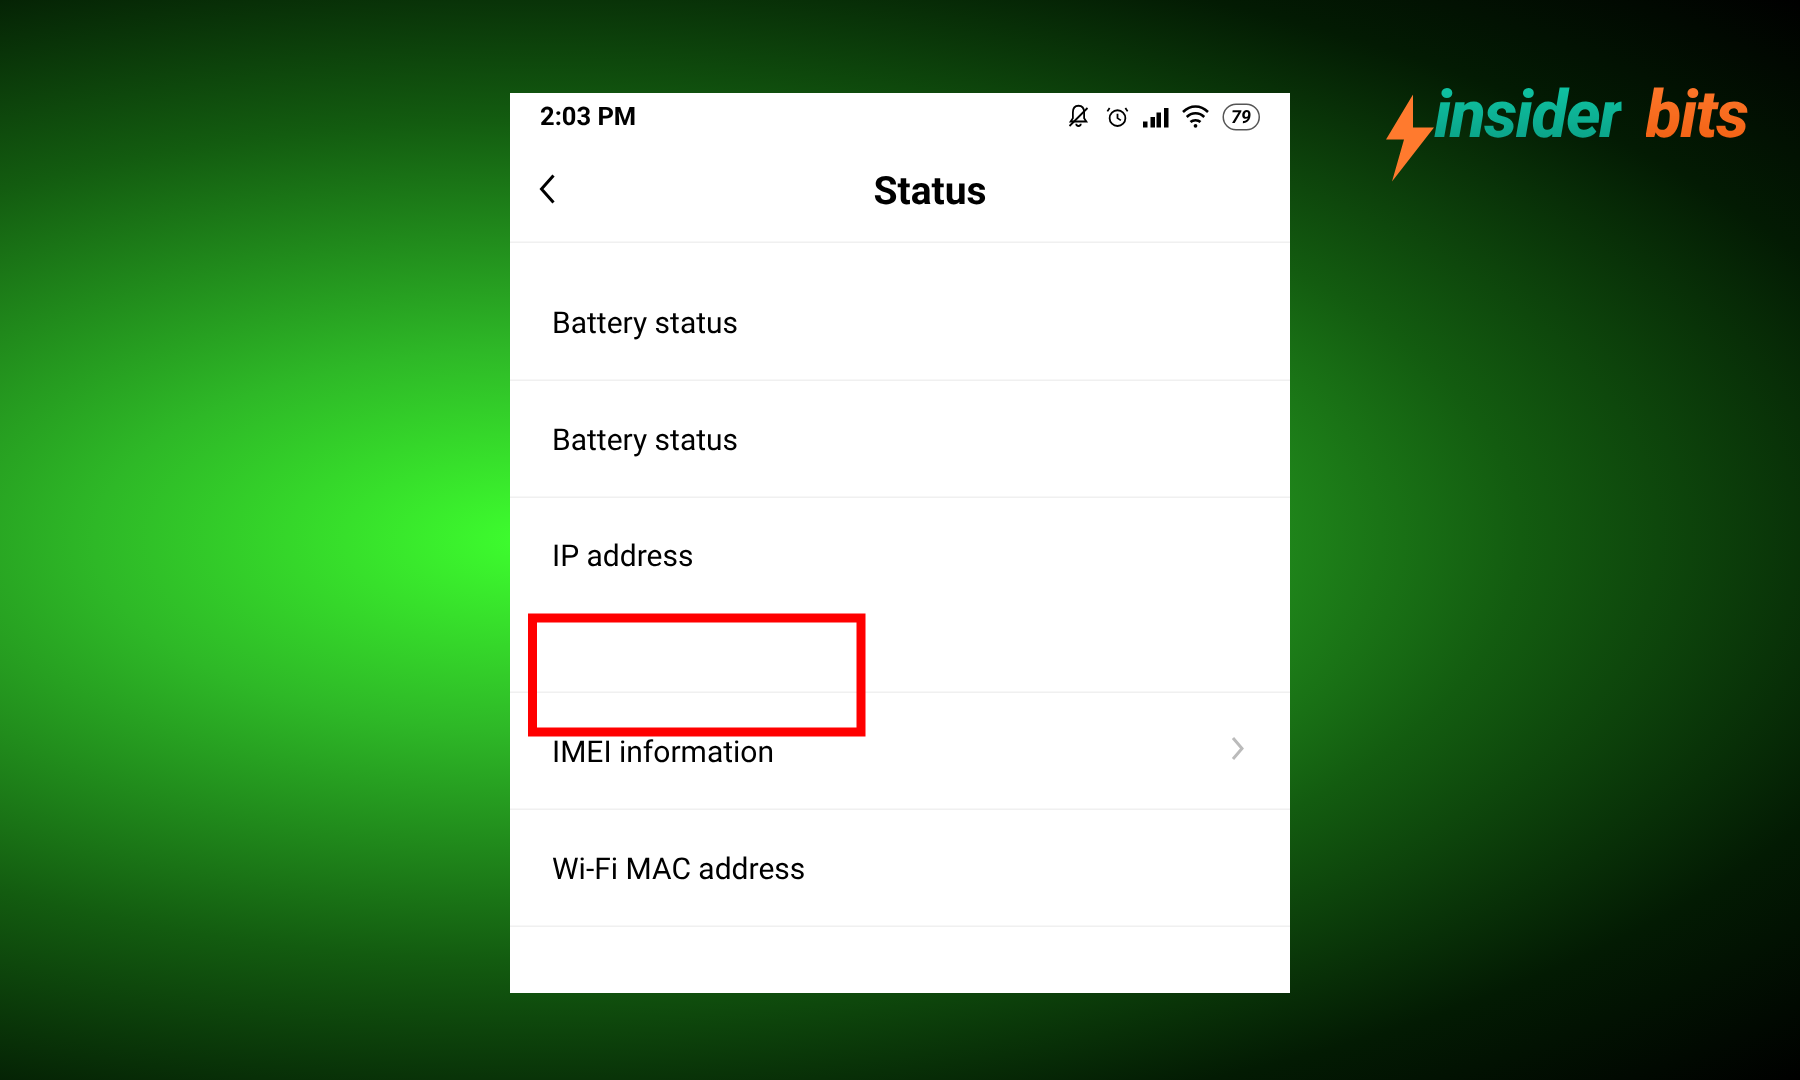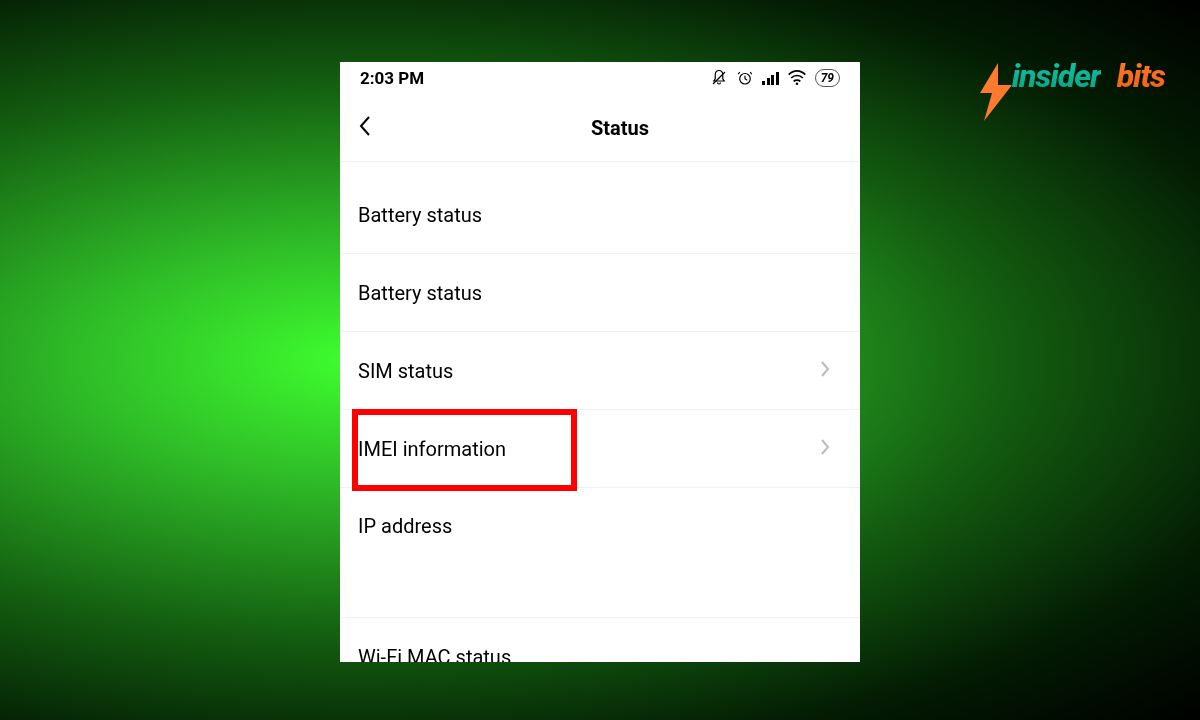--- a/index.html
+++ b/index.html
@@ -19,21 +19,21 @@
     
     .logo {
       position: absolute;
       top: 28px;
       right: 35px;
       display: flex;
       align-items: center;
     }
     
     .logo-text {
-      font-size: 32px;
+      font-size: 44px;
       font-weight: 800;
       font-style: italic;
       letter-spacing: -1px;
       display: inline-flex;
     }
     
     .logo-insider {
       background: linear-gradient(180deg, #10c9a8 0%, #0a9c82 100%);
       -webkit-background-clip: text;
       background-clip: text;
@@ -93,35 +93,35 @@
       position: absolute;
       left: 18px;
       top: 50%;
       transform: translateY(-50%);
       cursor: pointer;
     }
     
     .header-title {
       flex: 1;
       text-align: center;
-      font-size: 20px;
+      font-size: 26px;
       font-weight: 700;
       color: #000;
       padding-left: 40px;
     }
     
     .list {
       padding-top: 14px;
     }
     
     .list-item {
       height: 78px;
       display: flex;
       align-items: center;
-      padding: 0 18px;
+      padding: 0 28px;
       border-bottom: 1px solid #f0f0f0;
       font-size: 20px;
       color: #000;
       cursor: pointer;
       position: relative;
     }
     
     .list-item.tall {
       height: 130px;
       align-items: flex-start;
@@ -221,43 +221,35 @@
   <div class="list">
 
     <div class="list-item">
       <span>Battery status</span>
     </div>
 
     <div class="list-item">
       <span>Battery status</span>
     </div>
 
-    <div class="list-item">
-      <span>SIM status</span>
-      <span class="chevron">
-        <svg width="10" height="18" viewBox="0 0 10 18">
-            <path d="M2 2 L8 9 L2 16" fill="none" stroke="#bbb" stroke-width="2"></path>
-          </svg>
-      </span>
+
+    <div class="list-item tall">
+      <span>IP address</span>
     </div>
 
     <div class="list-item" style="position:relative">
       <span>IMEI information</span>
       <span class="chevron">
         <svg width="10" height="18" viewBox="0 0 10 18">
             <path d="M2 2 L8 9 L2 16" fill="none" stroke="#bbb" stroke-width="2"></path>
           </svg>
       </span>
     </div>
 
-    <div class="list-item tall">
-      <span>IP address</span>
-    </div>
-
     <div class="list-item">
-      <span>Wi-Fi MAC status</span>
+      <span>Wi-Fi MAC address</span>
     </div>
 
   </div>
 
   <div class="highlight-box" style="left:12px; top:347px; width:225px; height:82px;"></div>
 
 </div>
 
 </body></html>

